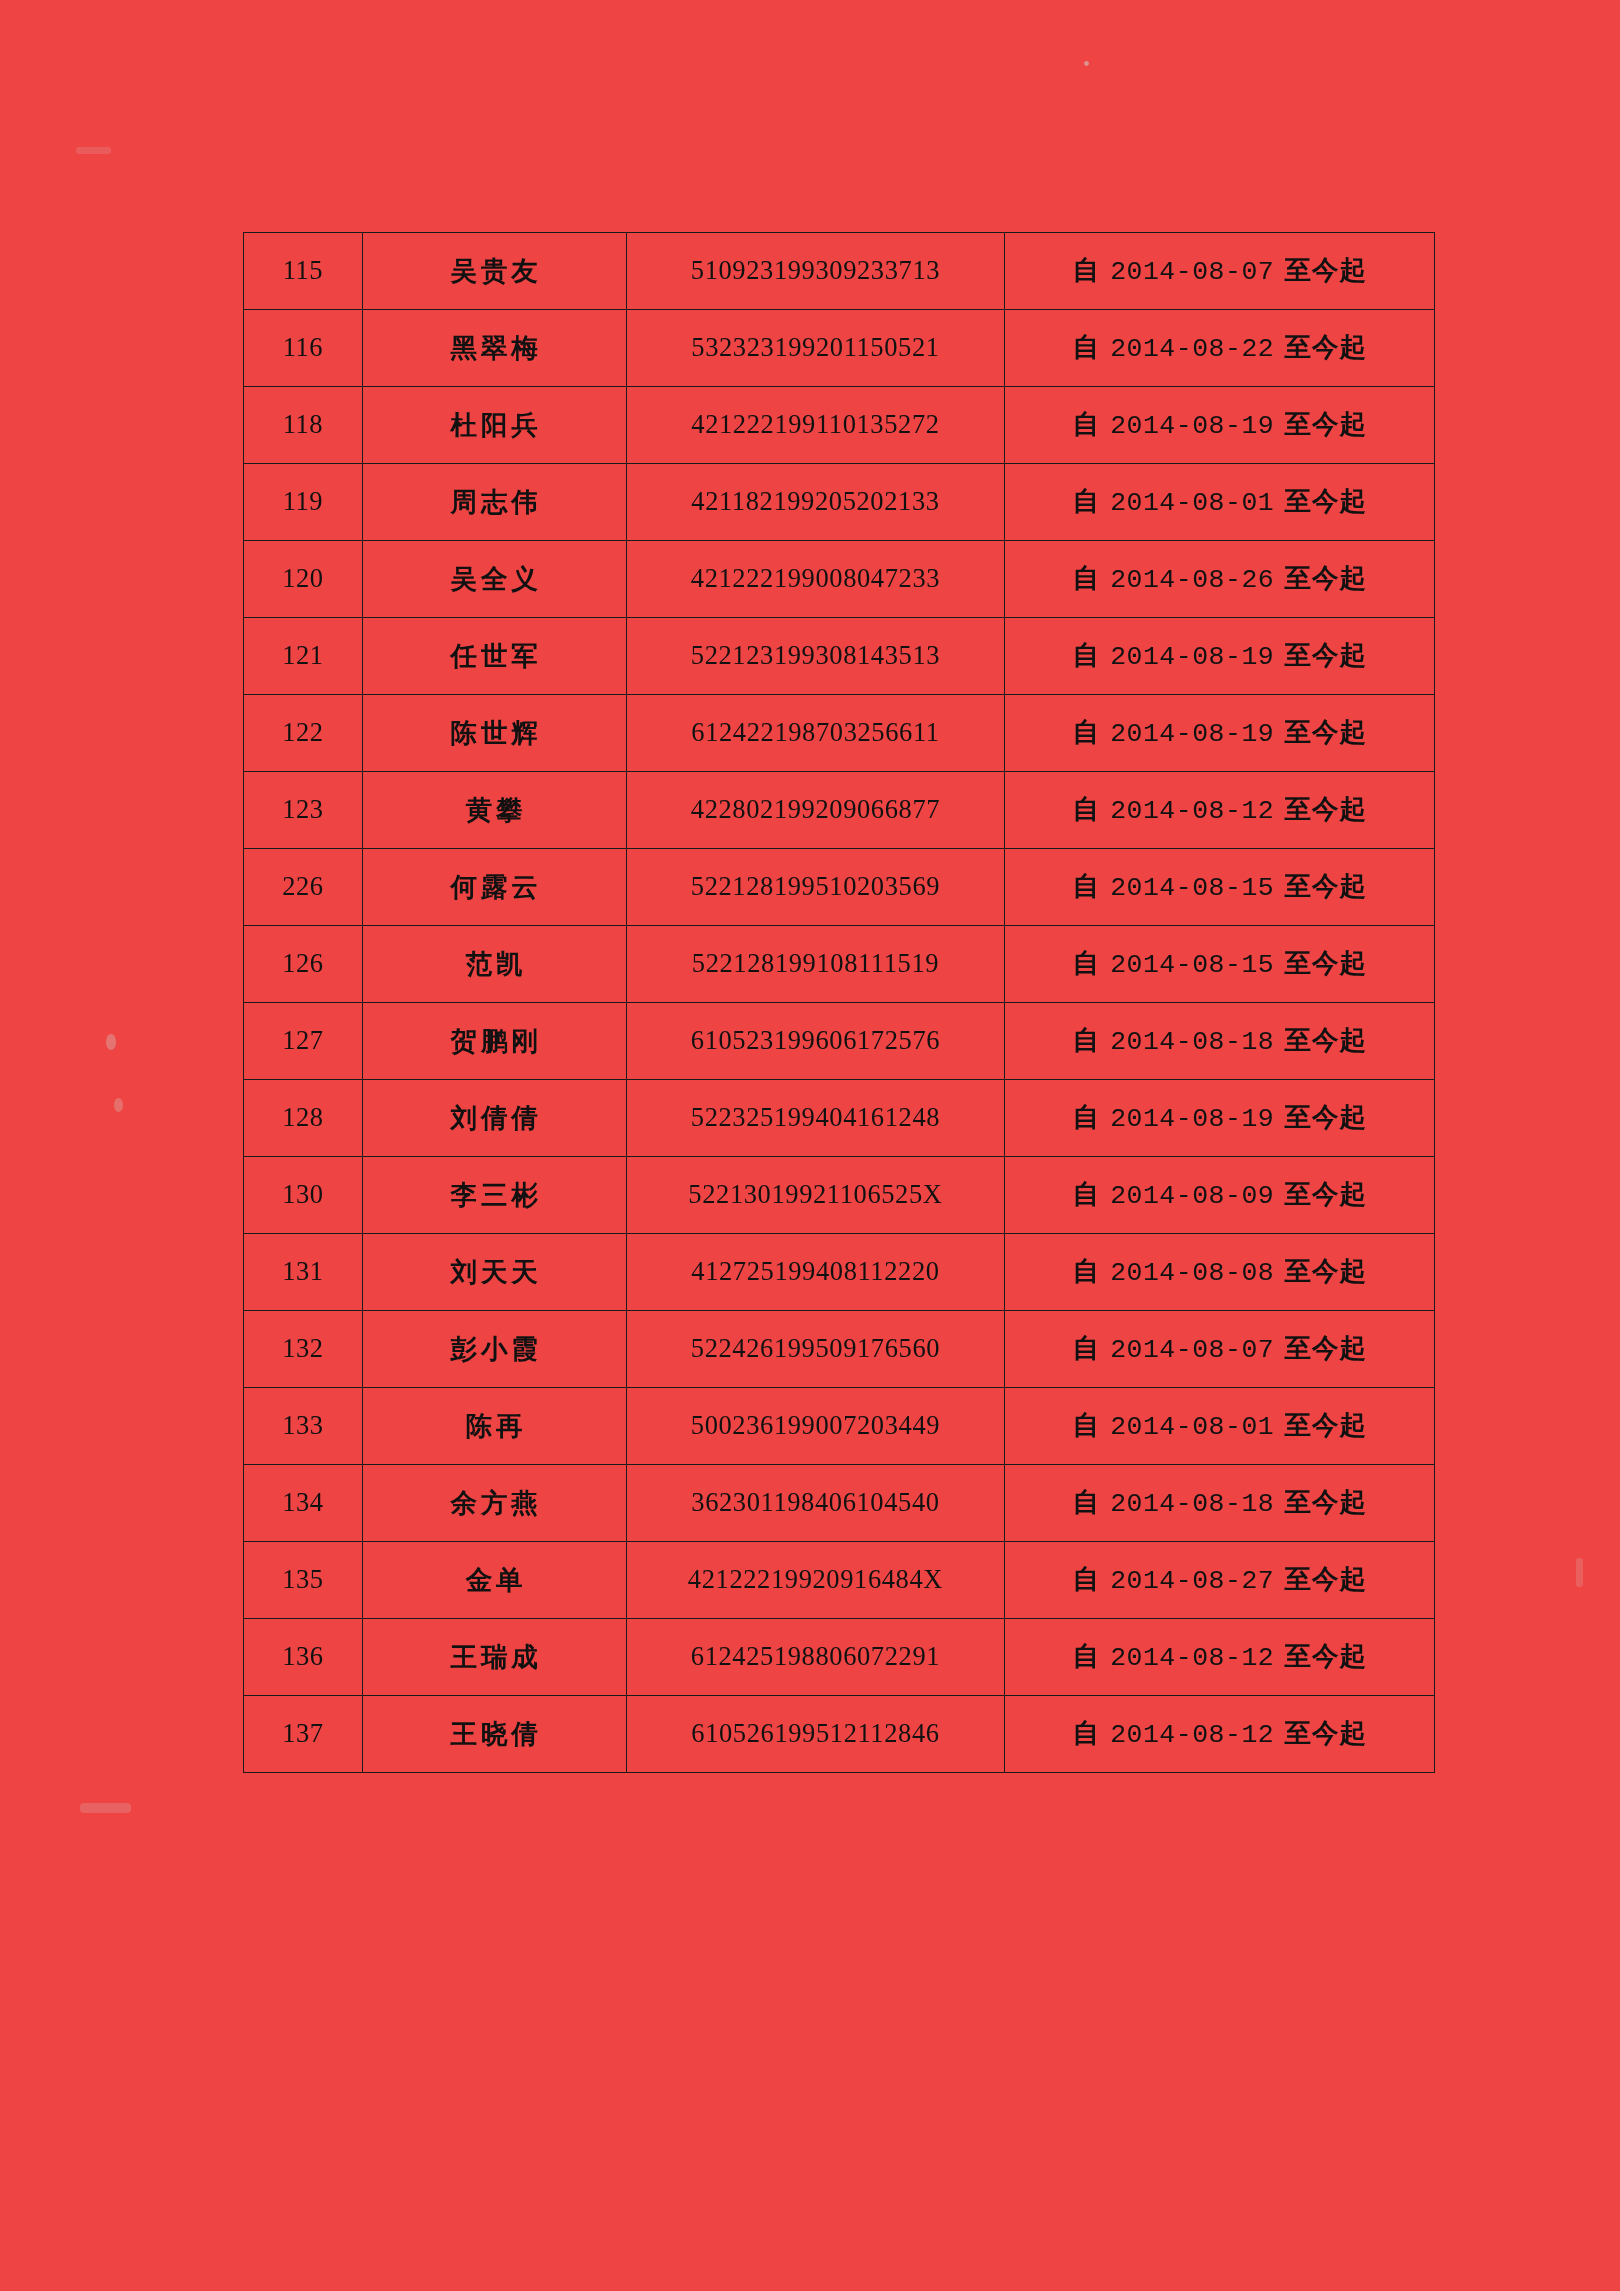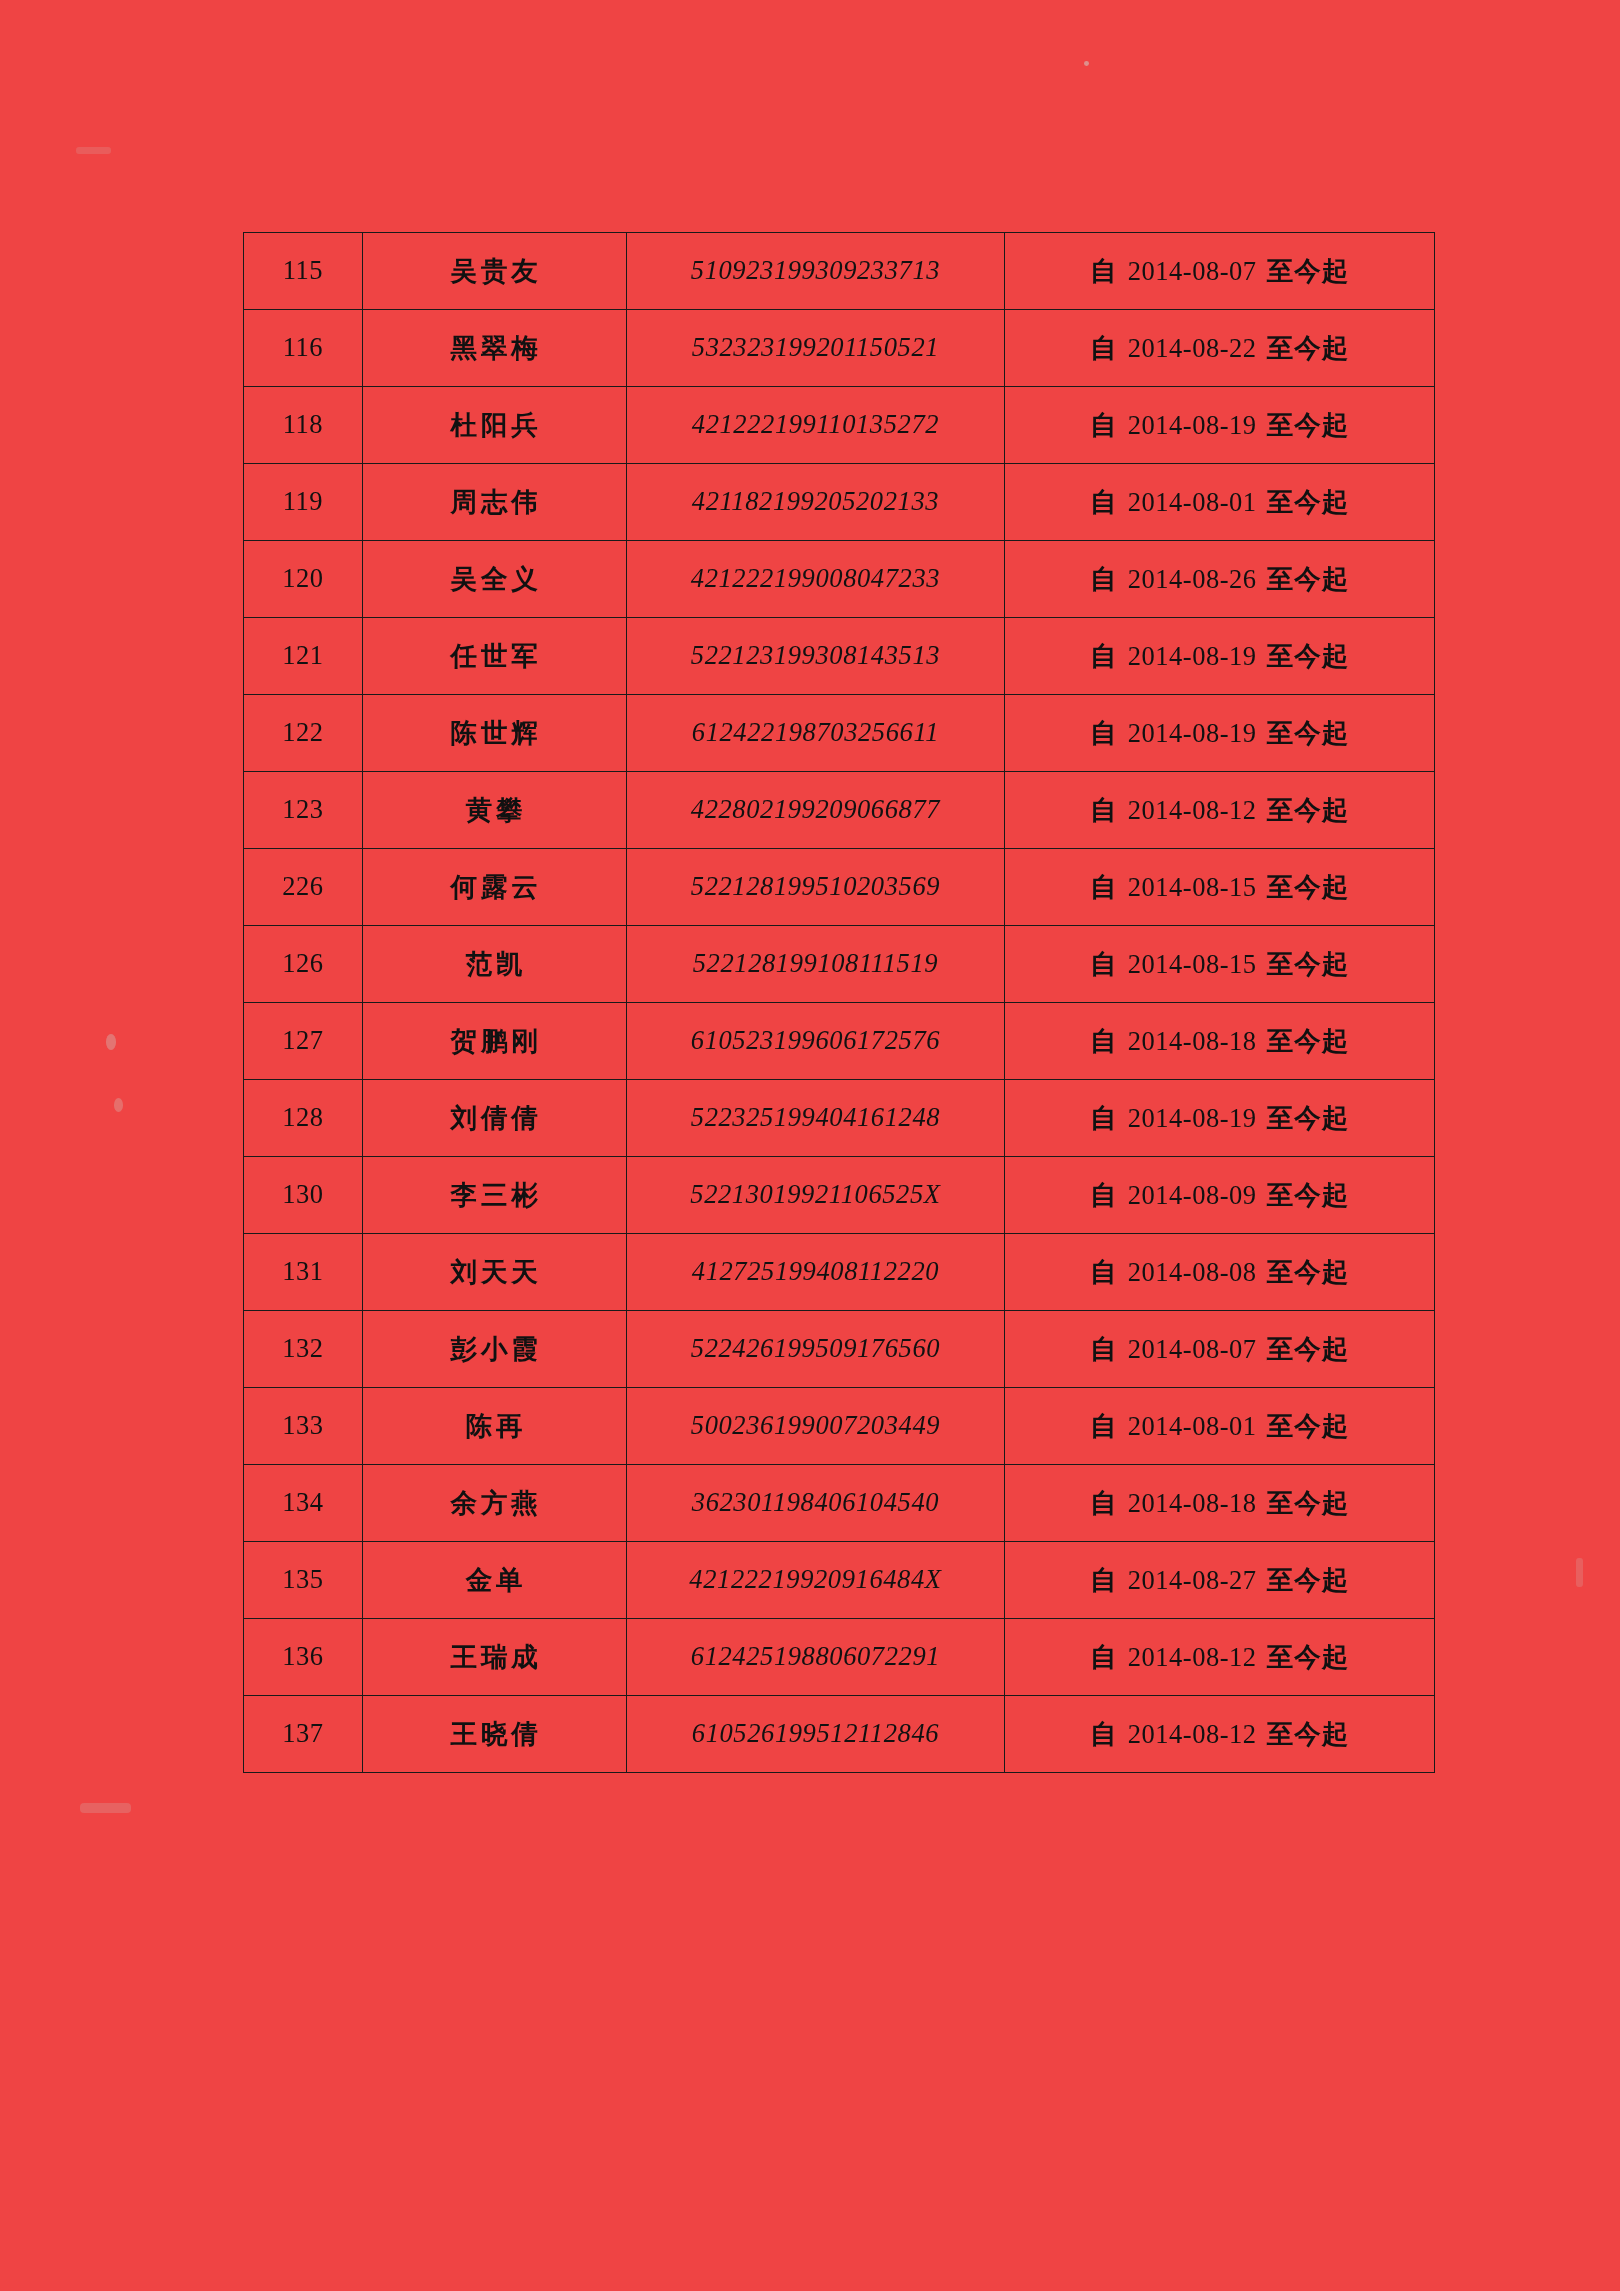--- a/index.html
+++ b/index.html
@@ -71,31 +71,30 @@
     font-weight: 600;
     font-size: 27.4px;
     letter-spacing: 3.9px;
     text-indent: 3.9px;
   }
   td.col-id {
     width: 370px;
     font-family: "Liberation Serif", serif;
     font-size: 27.4px;
     letter-spacing: 0.6px;
-    font-style: italic;
   }
   td.col-period {
     width: auto;
     font-family: "DejaVu Sans", sans-serif;
     font-size: 25.5px;
     letter-spacing: 1px;
     font-weight: 600;
   }
   td.col-period .num {
-    font-family: Liberation Serif, serif;
+    font-family: Liberation Mono, monospace;
     font-weight: 400;
     letter-spacing: 0.5px;
   }
 </style>
 </head>
 <body>
 
 <div class="page">
 
   <span class="scan-speck speck-top"></span>

